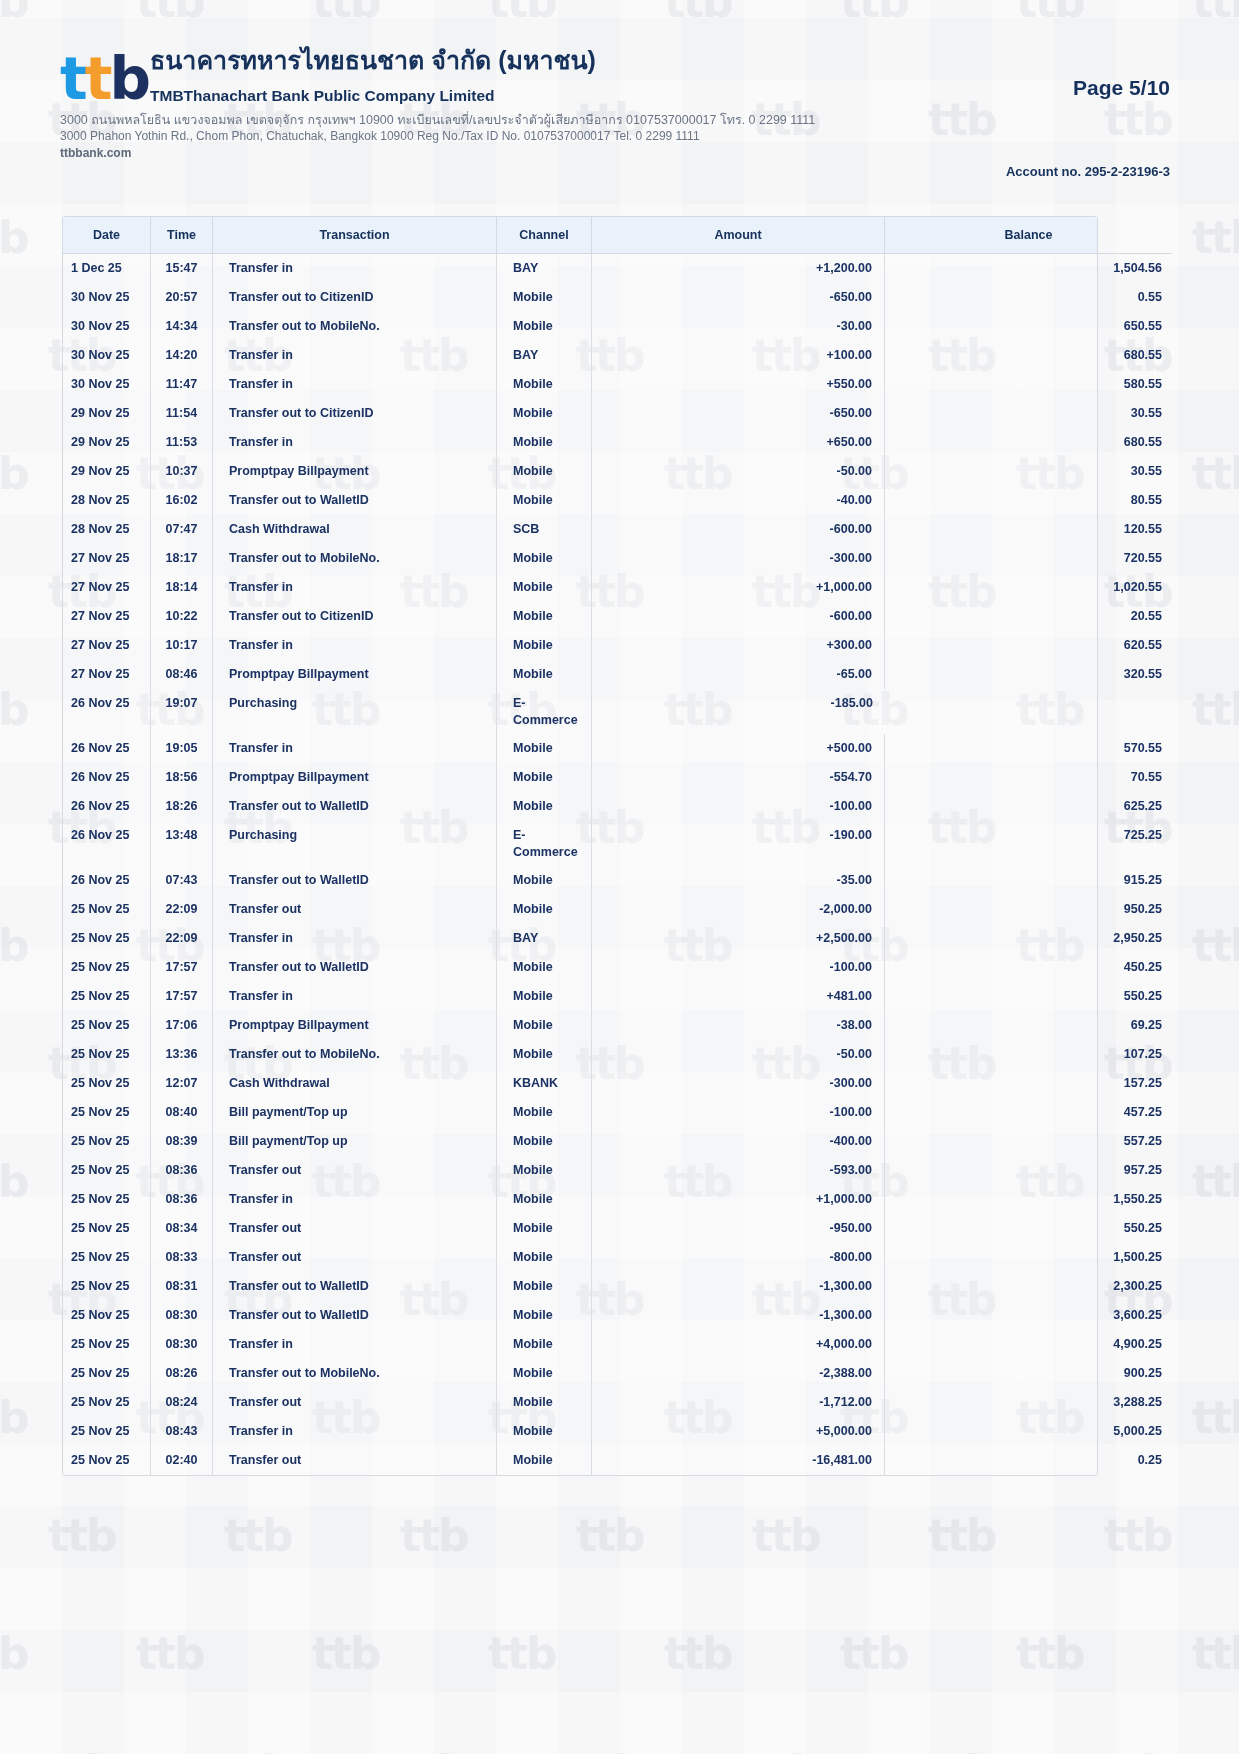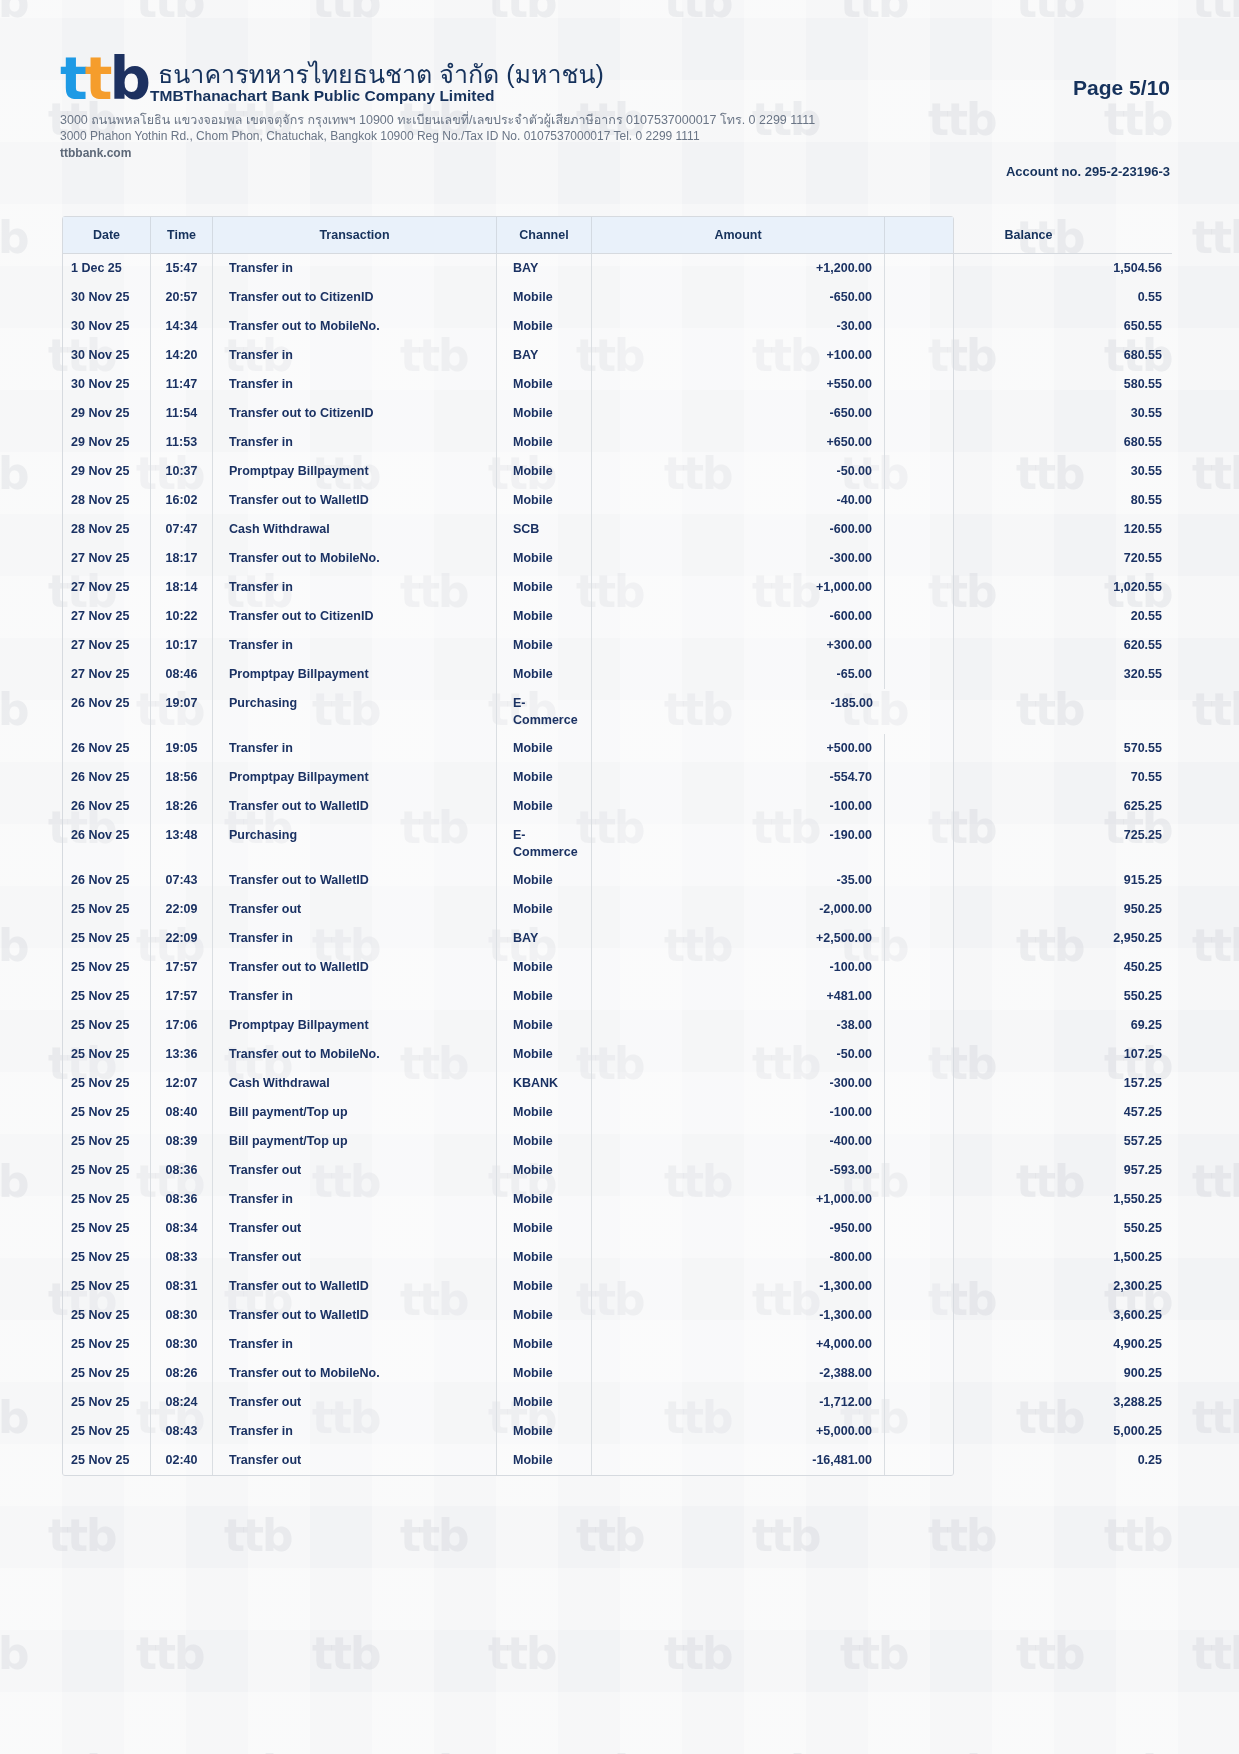--- a/index.html
+++ b/index.html
@@ -18,31 +18,31 @@
   }
   .wm-layer{position:absolute;inset:0;overflow:hidden;pointer-events:none;}
   .wm{position:absolute;font-family:"DejaVu Sans", sans-serif;font-weight:700;
       font-size:44px;letter-spacing:-2px;color:rgba(185,192,200,0.22);line-height:1;}
   .content{position:absolute;inset:0;}
 
   
   .logo{position:absolute;left:60px;top:50px;font-family:"DejaVu Sans", sans-serif;
         font-weight:800;font-size:58px;line-height:1;letter-spacing:-3px;}
   .logo .t1{color:#1e9ae5;} .logo .t2{color:#f59d2c;} .logo .b1{color:#1d3160;}
-  .bank-th{position:absolute;left:150px;top:54px;font-size:25px;font-weight:400;color:#16325c;margin-left:8px;}
+  .bank-th{position:absolute;left:150px;top:40px;font-size:25px;font-weight:700;color:#16325c;}
   .bank-en{position:absolute;left:150px;top:87px;font-size:15.5px;font-weight:700;color:#16325c;}
   .addr-th{position:absolute;left:60px;top:110px;font-size:12.5px;color:#6a7586;}
   .addr-en{position:absolute;left:60px;top:129px;font-size:12px;color:#6a7586;}
   .website{position:absolute;left:60px;top:146px;font-size:12px;font-weight:700;color:#5d6878;}
   .page-label{position:absolute;right:69px;top:76px;font-size:21px;font-weight:700;color:#16325c;}
   .account-label{position:absolute;right:69px;top:164px;font-size:13px;font-weight:700;color:#16325c;}
 
   
   .stmt-table{
-    position:absolute;left:62px;top:216px;width:892px;
+    position:absolute;left:62px;top:216px;width:1036px;
     border:1px solid #d6dadf;border-radius:3px;
     font-size:12.5px;
   }
   .trow{display:grid;grid-template-columns:88px 62px 284px 95px 293px 287px;align-items:stretch;}
   .trow > div{border-right:1px solid #dadee2;padding:6px 0 5px 0;line-height:17px;min-height:29px;}
   .trow > div:last-child{border-right:none;}
   .thead{background:#e9f1fa;font-weight:700;color:#16325c;}
   .thead > div{text-align:center;padding-top:10px;padding-bottom:9px;min-height:36px;
                border-right:1px solid #d3dae2;border-bottom:1px solid #d6dadf;}
   .tbody .trow{background:rgba(255,255,255,0.25);}

